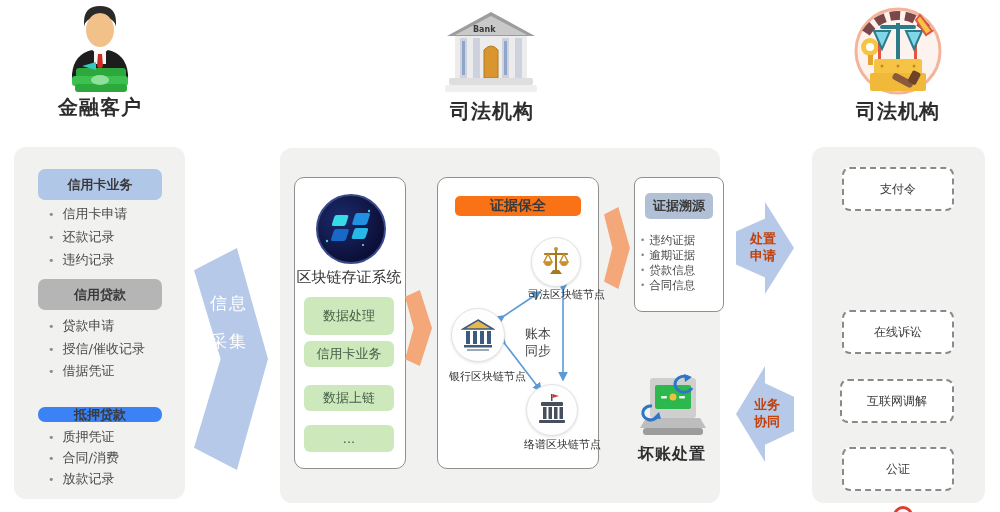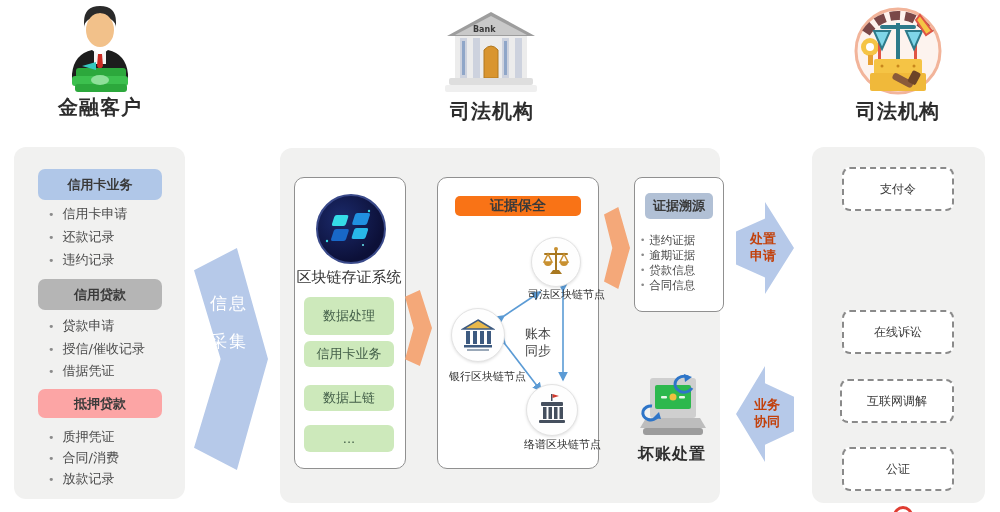--- a/index.html
+++ b/index.html
@@ -127,21 +127,21 @@
     </div>
   <div class="abs li" style="left:48px;top:340px;width:135px;height:18px;">
       <span class="dot">•</span>
       <span>授信/催收记录</span>
     </div>
   <div class="abs li" style="left:48px;top:362px;width:130px;height:18px;">
       <span class="dot">•</span>
       <span>借据凭证</span>
     </div>
 
-  <div class="abs grp-header" style="left:38px;top:389px;width:124px;height:29px;background:#fca5a5;">抵押贷款</div>
+  <div class="abs grp-header" style="left:38px;top:407px;width:124px;height:15px;background:#3b82f6;">抵押贷款</div>
   <div class="abs li" style="left:48px;top:428px;width:130px;height:18px;">
       <span class="dot">•</span>
       <span>质押凭证</span>
     </div>
   <div class="abs li" style="left:48px;top:449px;width:130px;height:18px;">
       <span class="dot">•</span>
       <span>合同/消费</span>
     </div>
   <div class="abs li" style="left:48px;top:470px;width:130px;height:18px;">
       <span class="dot">•</span>

